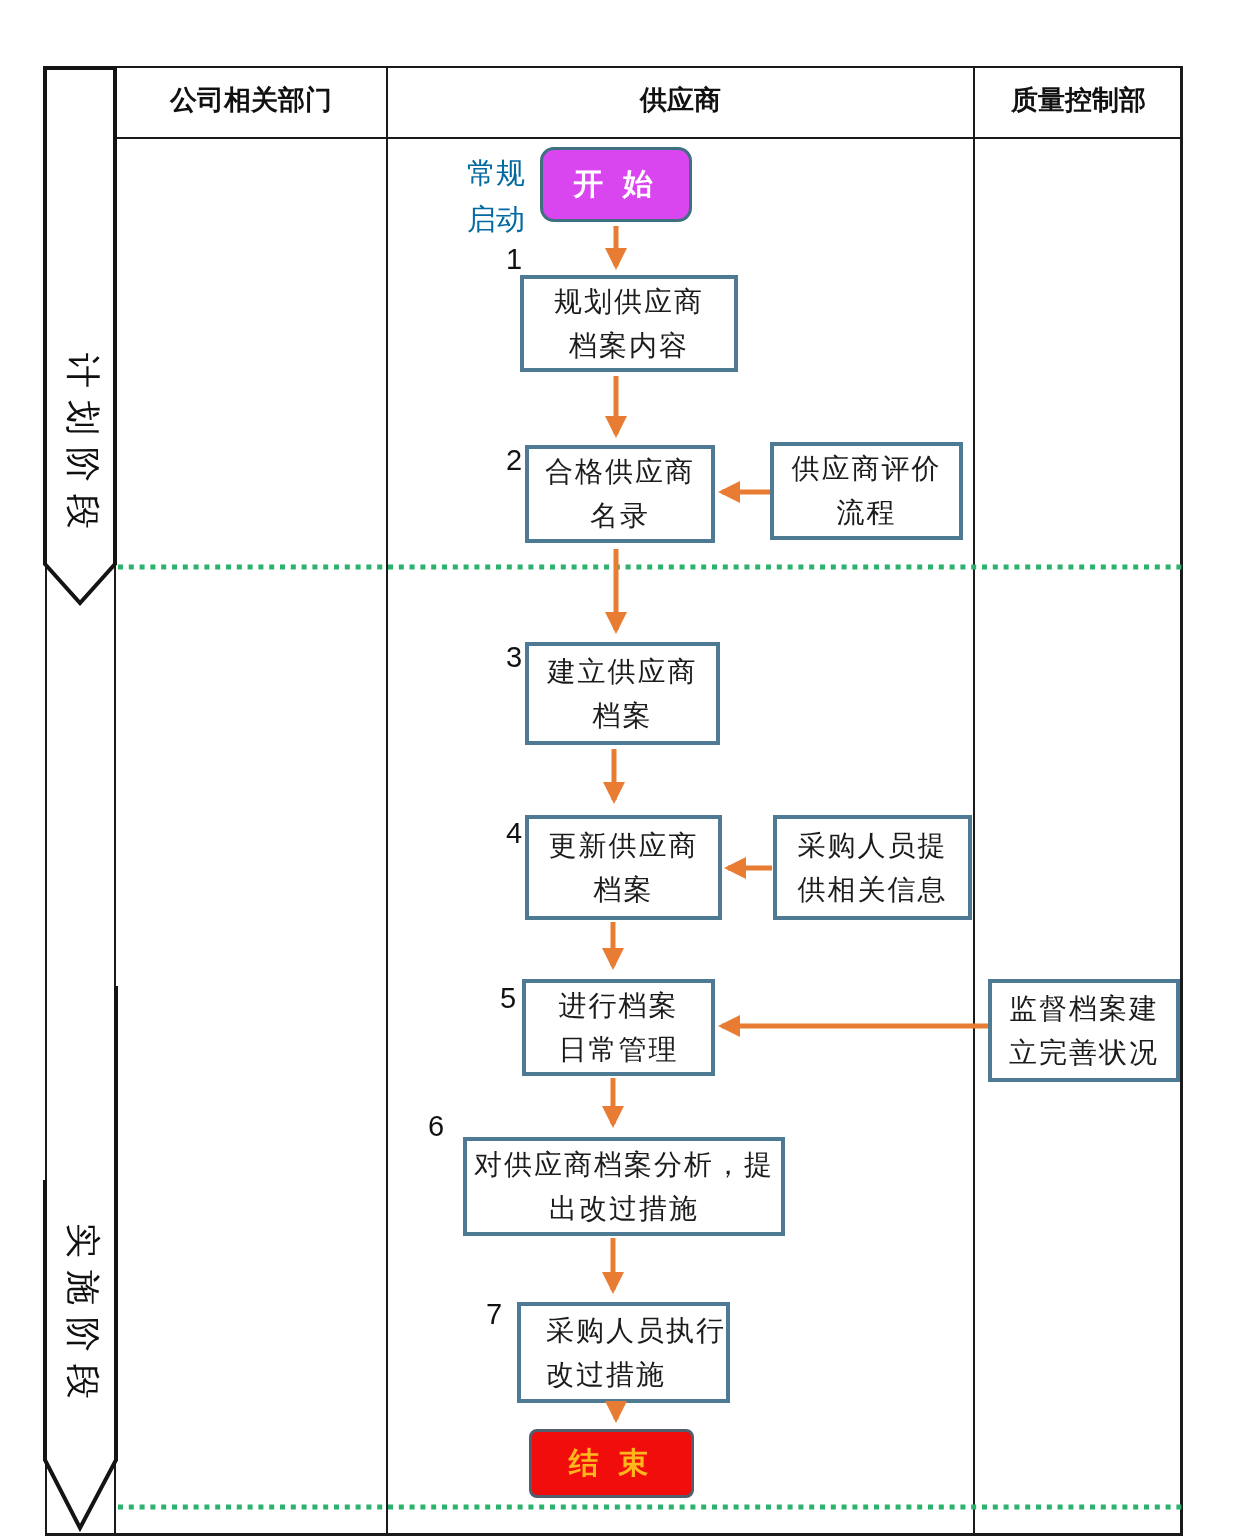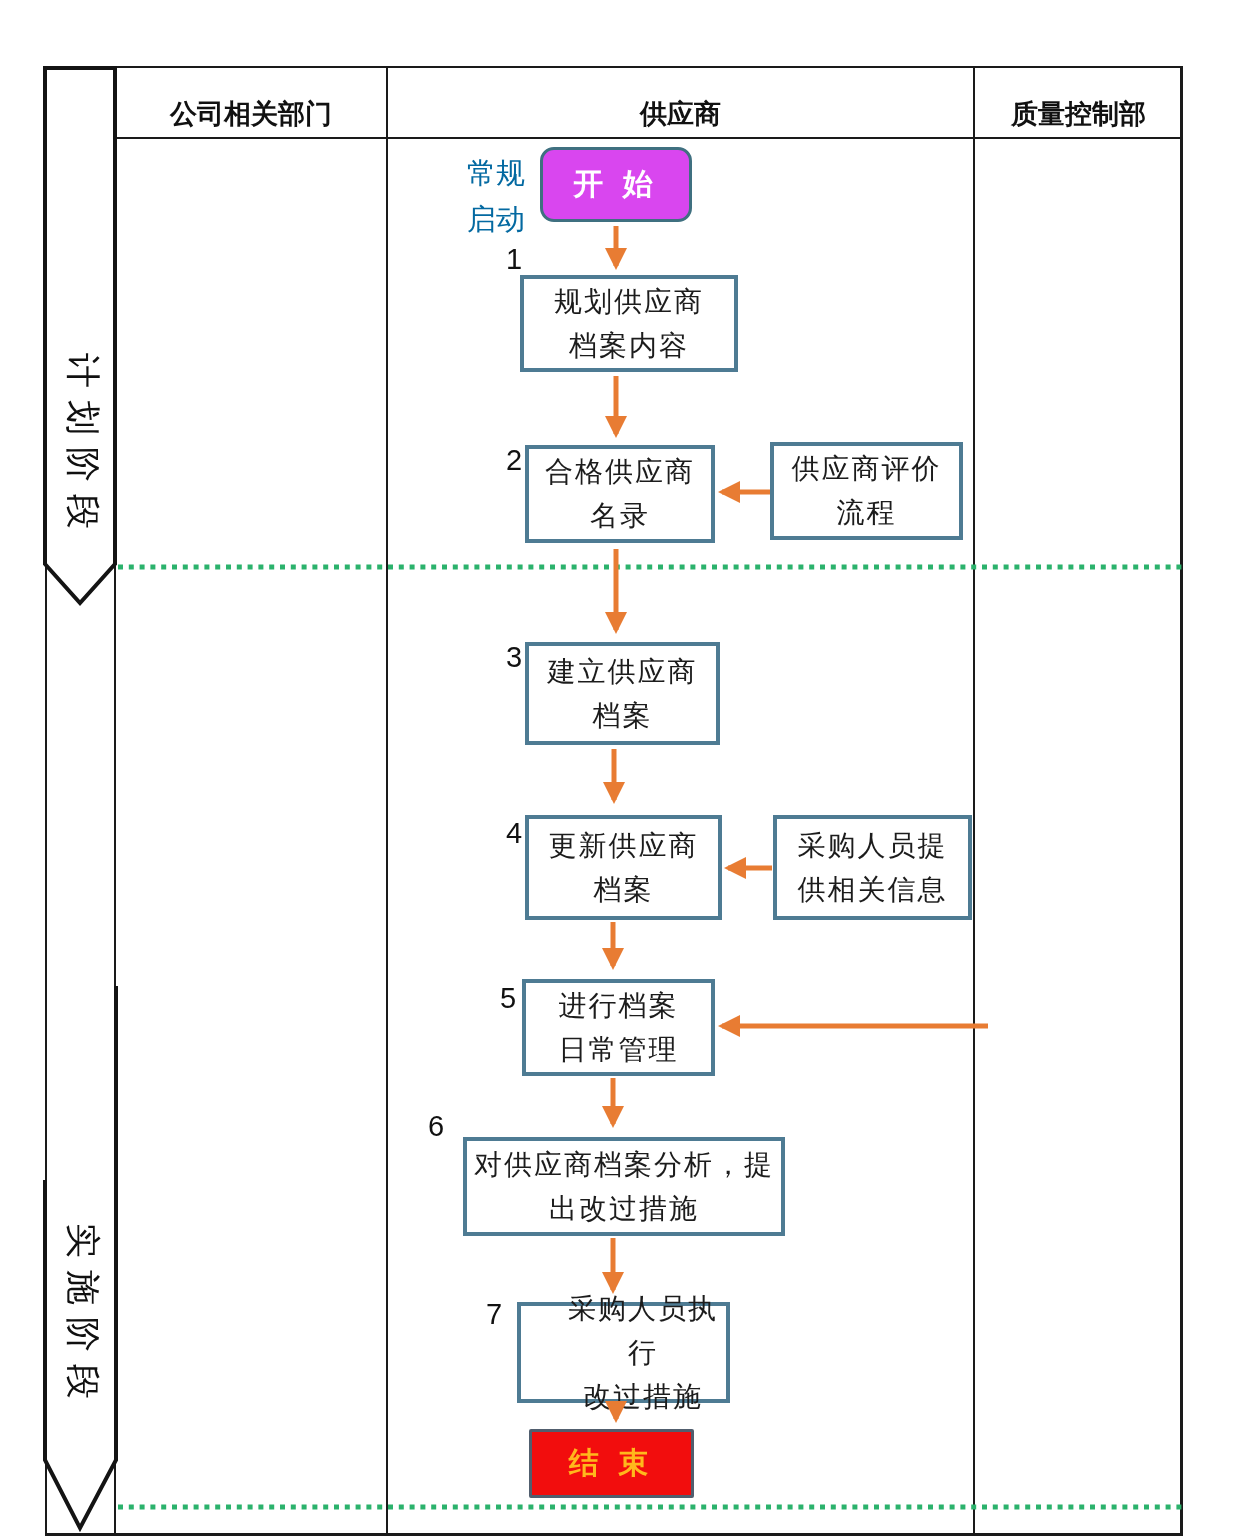--- a/index.html
+++ b/index.html
@@ -1,31 +1,31 @@
 <!DOCTYPE html>
 <html><head>
 <meta charset="utf-8">
 <style>
   html,body{margin:0;padding:0;background:#fff;}
   .canvas{position:relative;width:1237px;height:1539px;background:#ffffff;overflow:hidden;
           font-family:"Liberation Serif",serif;}
   
   .gl{position:absolute;background:#1a1a1a;z-index:1;}
   
-  .hdr{position:absolute;top:96px;z-index:4;text-align:center;font-family:"Liberation Sans",sans-serif;
+  .hdr{position:absolute;top:82px;z-index:4;text-align:center;font-family:"Liberation Sans",sans-serif;
        font-weight:700;font-size:27px;color:#111;}
   
   .stepbox{position:absolute;box-sizing:border-box;border:4px solid #4e7b93;background:#fff;
            display:flex;align-items:center;justify-content:center;text-align:center;
            white-space:pre-line;font-size:28px;line-height:44px;color:#1c1c1c;z-index:2;letter-spacing:2px;}
-  .leftalign{justify-content:flex-start;text-align:center;padding-left:39px;}
+  .leftalign{justify-content:flex-start;text-align:left;padding-left:25px;}
   .terminal{position:absolute;box-sizing:border-box;display:flex;align-items:center;justify-content:center;
             font-weight:700;font-size:30px;z-index:2;letter-spacing:6px;font-family:"Liberation Serif",serif;}
   .startbox{background:#d946ef;border:3px solid #3f7080;border-radius:14px;color:#ffffff;}
-  .endbox{background:#f20d0d;border:3px solid #515e6e;border-radius:2px;color:#ffb81c;}
+  .endbox{background:#f20d0d;border:3px solid #515e6e;border-radius:8px;color:#ffb81c;}
   
   .num{position:absolute;z-index:4;font-family:"Liberation Sans",sans-serif;font-size:29px;color:#111;}
   
   .note{position:absolute;left:458px;top:150px;width:76px;z-index:4;text-align:center;
         white-space:pre-line;font-size:29px;line-height:46px;color:#0369a1;font-family:Liberation Serif, serif;}
   
   .bannertext{position:absolute;z-index:4;white-space:nowrap;font-size:35px;letter-spacing:12px;
               color:#101010;transform:translate(-50%,-50%) rotate(90deg);}
   svg.overlay{position:absolute;left:0;top:0;z-index:3;pointer-events:none;}
 </style>
@@ -76,20 +76,22 @@
 日常管理</div>
   <div class="stepbox" style="left:463px;top:1137px;width:322px;height:99px;">对供应商档案分析，提
 出改过措施</div>
   <div class="stepbox leftalign" style="left:517px;top:1302px;width:213px;height:101px;">采购人员执行
 改过措施</div>
 
   <div class="stepbox" style="left:770px;top:442px;width:193px;height:98px;">供应商评价
 流程</div>
   <div class="stepbox" style="left:773px;top:815px;width:199px;height:105px;">采购人员提
 供相关信息</div>
+  <div class="stepbox" style="left:988px;top:979px;width:192px;height:103px;">监督档案建
+立完善状况</div>
 
   <svg class="overlay" width="1237" height="1539" viewBox="0 0 1237 1539">
     <defs>
       <marker id="ah" markerUnits="userSpaceOnUse" markerWidth="26" markerHeight="24" refX="18" refY="11" orient="auto">
         <path d="M0,0 L22,11 L0,22 Z" fill="#e87c33"></path>
       </marker>
     </defs>
 
     <path d="M45,68 L115,68 L115,564 L80,603 L45,564 Z" fill="#ffffff" stroke="#141414" stroke-width="4"></path>
     <path d="M116,986 L116,1460 L80,1528 L45,1460 L45,1180" fill="none" stroke="#141414" stroke-width="4"></path>

